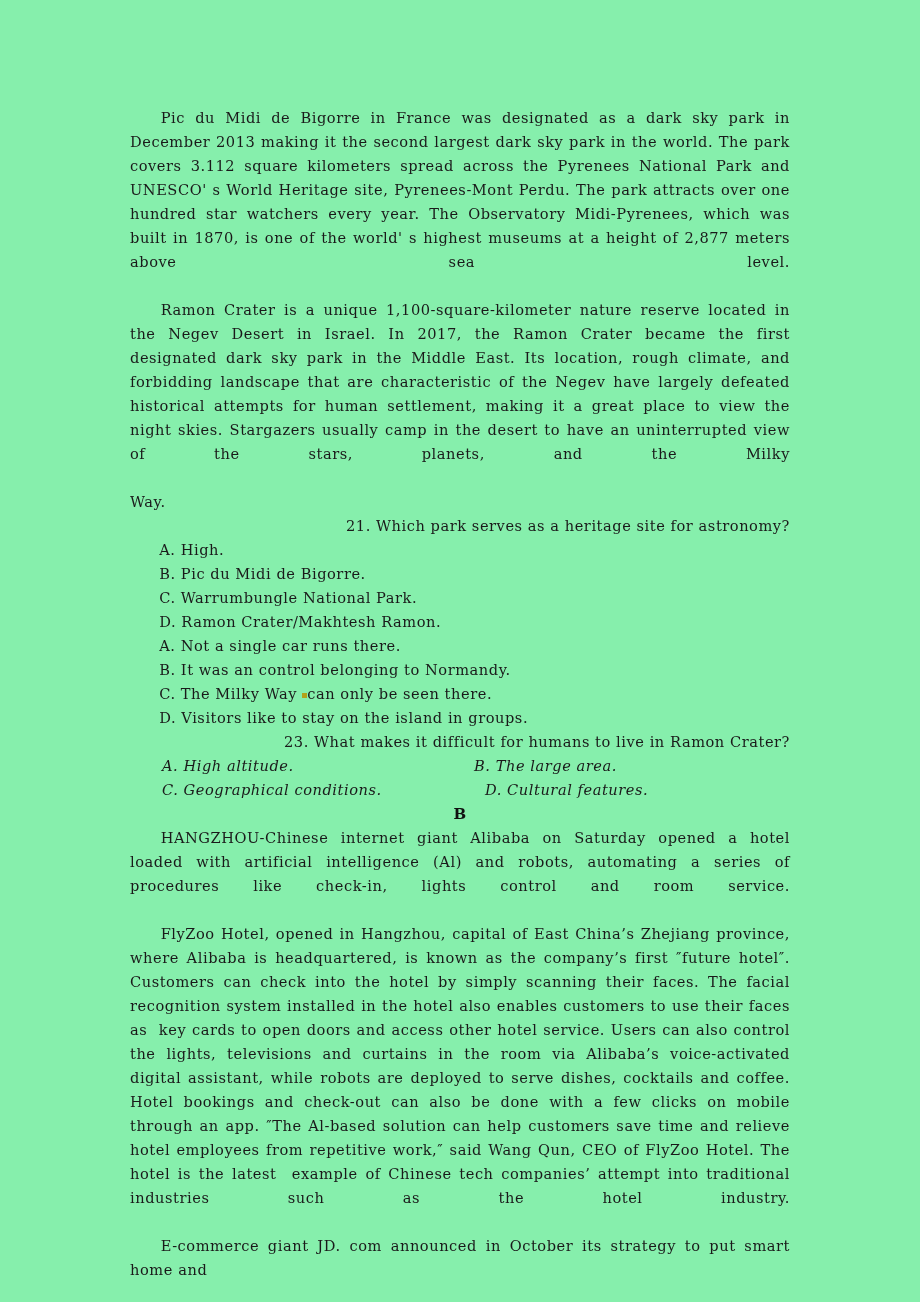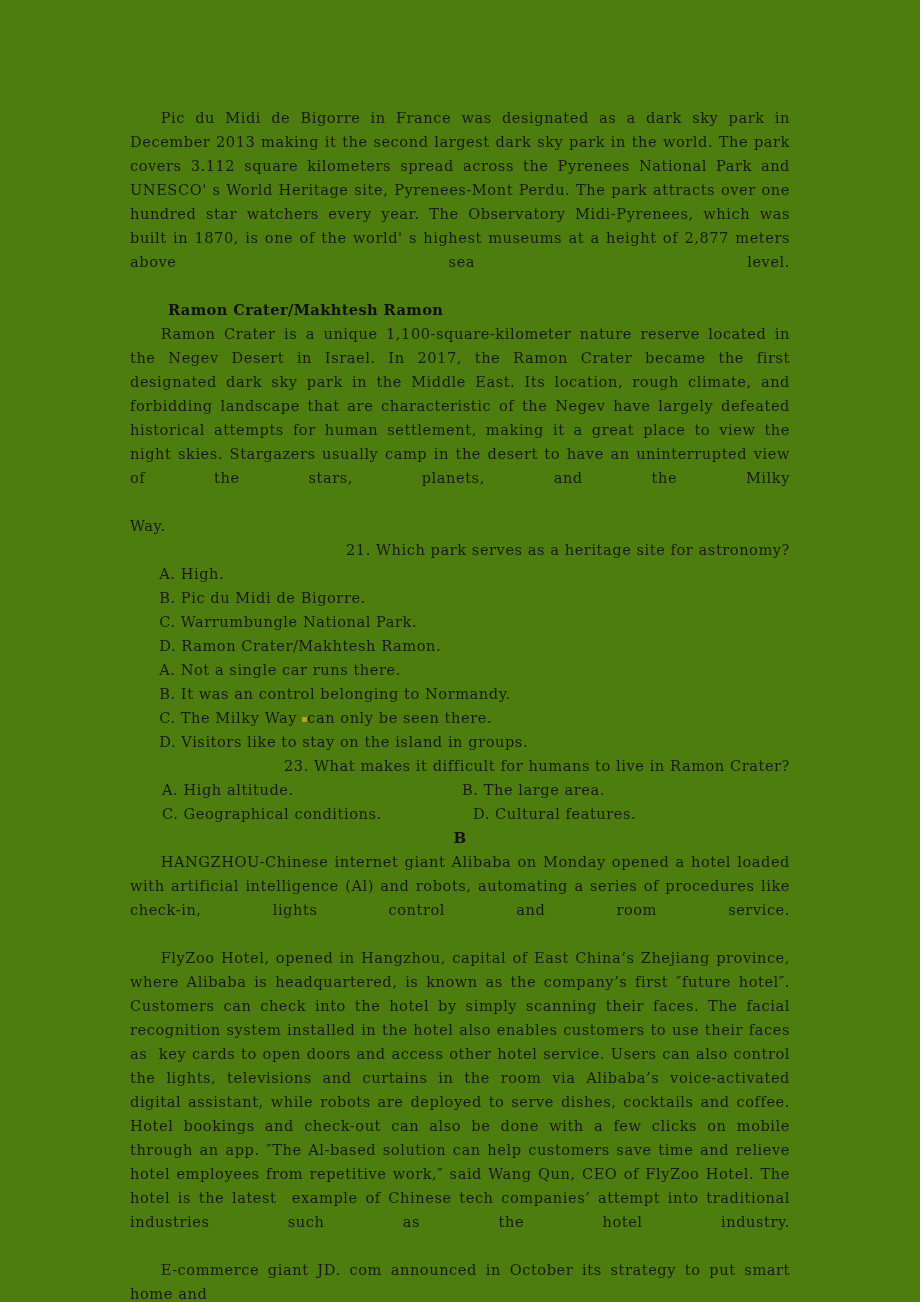--- a/index.html
+++ b/index.html
@@ -8,21 +8,21 @@
     padding: 0;
     background: #ffffff;
   }
   body {
     font-family: "DejaVu Sans Mono", "Liberation Mono", monospace;
   }
   .page {
     position: relative;
     width: 920px;
     height: 1302px;
-    background: #4d7c0f;
+    background: #86efac;
     overflow: hidden;
   }
   .content {
     position: absolute;
     left: 130px;
     top: 106px;
     width: 660px;
   }
   
   .para {
@@ -95,23 +95,24 @@
     line-height: 24px;
     padding-left: 2.0em;
   }
   .option-row > .opt-col {
     font-family: "DejaVu Serif", "Liberation Serif", serif;
     font-size: 14.6px;
     line-height: 24px;
     color: #1a1a1a;
     letter-spacing: 0.55px;
     white-space: pre-wrap;
+    font-style: italic;
   }
   .opt-col.left  { width: 300px; flex: 0 0 300px; }
-  .opt-col.right { flex: 1 1 auto; }
+  .opt-col.right { flex: 1 1 auto; margin-left: 12px; }
   .opt-col.right.shift { padding-left: 11px; }
 
   
   .mark-artifact {
     display: inline-block;
     width: 5px;
     height: 5px;
     background: #b3a21a;
     vertical-align: baseline;
     position: relative;
@@ -120,21 +121,20 @@
   }
 </style>
 </head>
 <body>
 
 <div class="page">
   <div class="content">
 
     <p class="para indent">Pic du Midi de Bigorre in France was designated as a dark sky park in December 2013 making it the second largest dark sky park in the world. The park covers 3.112 square kilometers spread across the Pyrenees National Park and UNESCO' s World Heritage site, Pyrenees-Mont Perdu. The park attracts over one hundred star watchers every year. The Observatory Midi-Pyrenees, which was built in 1870, is one of the world' s highest museums at a height of 2,877 meters above sea level.</p>
 
-    <p class="heading-sub">Ramon Crater/Makhtesh Ramon</p>
 
     <p class="para indent">Ramon Crater is a unique 1,100-square-kilometer nature reserve located in the Negev Desert in Israel. In 2017, the Ramon Crater became the first designated dark sky park in the Middle East. Its location, rough climate, and forbidding landscape that are characteristic of the Negev have largely defeated historical attempts for human settlement, making it a great place to view the night skies. Stargazers usually camp in the desert to have an uninterrupted view of the stars, planets, and the Milky</p>
     <p class="para noj">Way.</p>
 
     <p class="question">21. Which park serves as a heritage site for astronomy?</p>
     <p class="option">A. High.</p>
     <p class="option">B. Pic du Midi de Bigorre.</p>
     <p class="option">C. Warrumbungle National Park.</p>
     <p class="option">D. Ramon Crater/Makhtesh Ramon.</p>
 
@@ -148,20 +148,20 @@
       <span class="opt-col left">A. High altitude.</span>
       <span class="opt-col right">B. The large area.</span>
     </div>
     <div class="option-row">
       <span class="opt-col left">C. Geographical conditions.</span>
       <span class="opt-col right shift">D. Cultural features.</span>
     </div>
 
     <p class="section-letter">B</p>
 
-    <p class="para indent">HANGZHOU-Chinese internet giant Alibaba on Monday opened a hotel loaded with artificial intelligence (Al) and robots, automating a series of procedures like check-in, lights control and room service.</p>
+    <p class="para indent">HANGZHOU-Chinese internet giant Alibaba on Saturday opened a hotel loaded with artificial intelligence (Al) and robots, automating a series of procedures like check-in, lights control and room service.</p>
 
     <p class="para indent">FlyZoo Hotel, opened in Hangzhou, capital of East China’s Zhejiang province, where Alibaba is headquartered, is known as the company’s first ″future hotel″. Customers can check into the hotel by simply scanning their faces. The facial recognition system installed in the hotel also enables customers to use their faces as  key cards to open doors and access other hotel service. Users can also control the lights, televisions and curtains in the room via Alibaba’s voice-activated digital assistant, while robots are deployed to serve dishes, cocktails and coffee. Hotel bookings and check-out can also be done with a few clicks on mobile through an app. ″The Al-based solution can help customers save time and relieve hotel employees from repetitive work,″ said Wang Qun, CEO of FlyZoo Hotel. The hotel is the latest  example of Chinese tech companies’ attempt into traditional industries such as the hotel industry.</p>
 
     <p class="para indent noj">E-commerce giant JD. com announced in October its strategy to put smart home and</p>
 
   </div>
 </div>
 
 </body></html>

